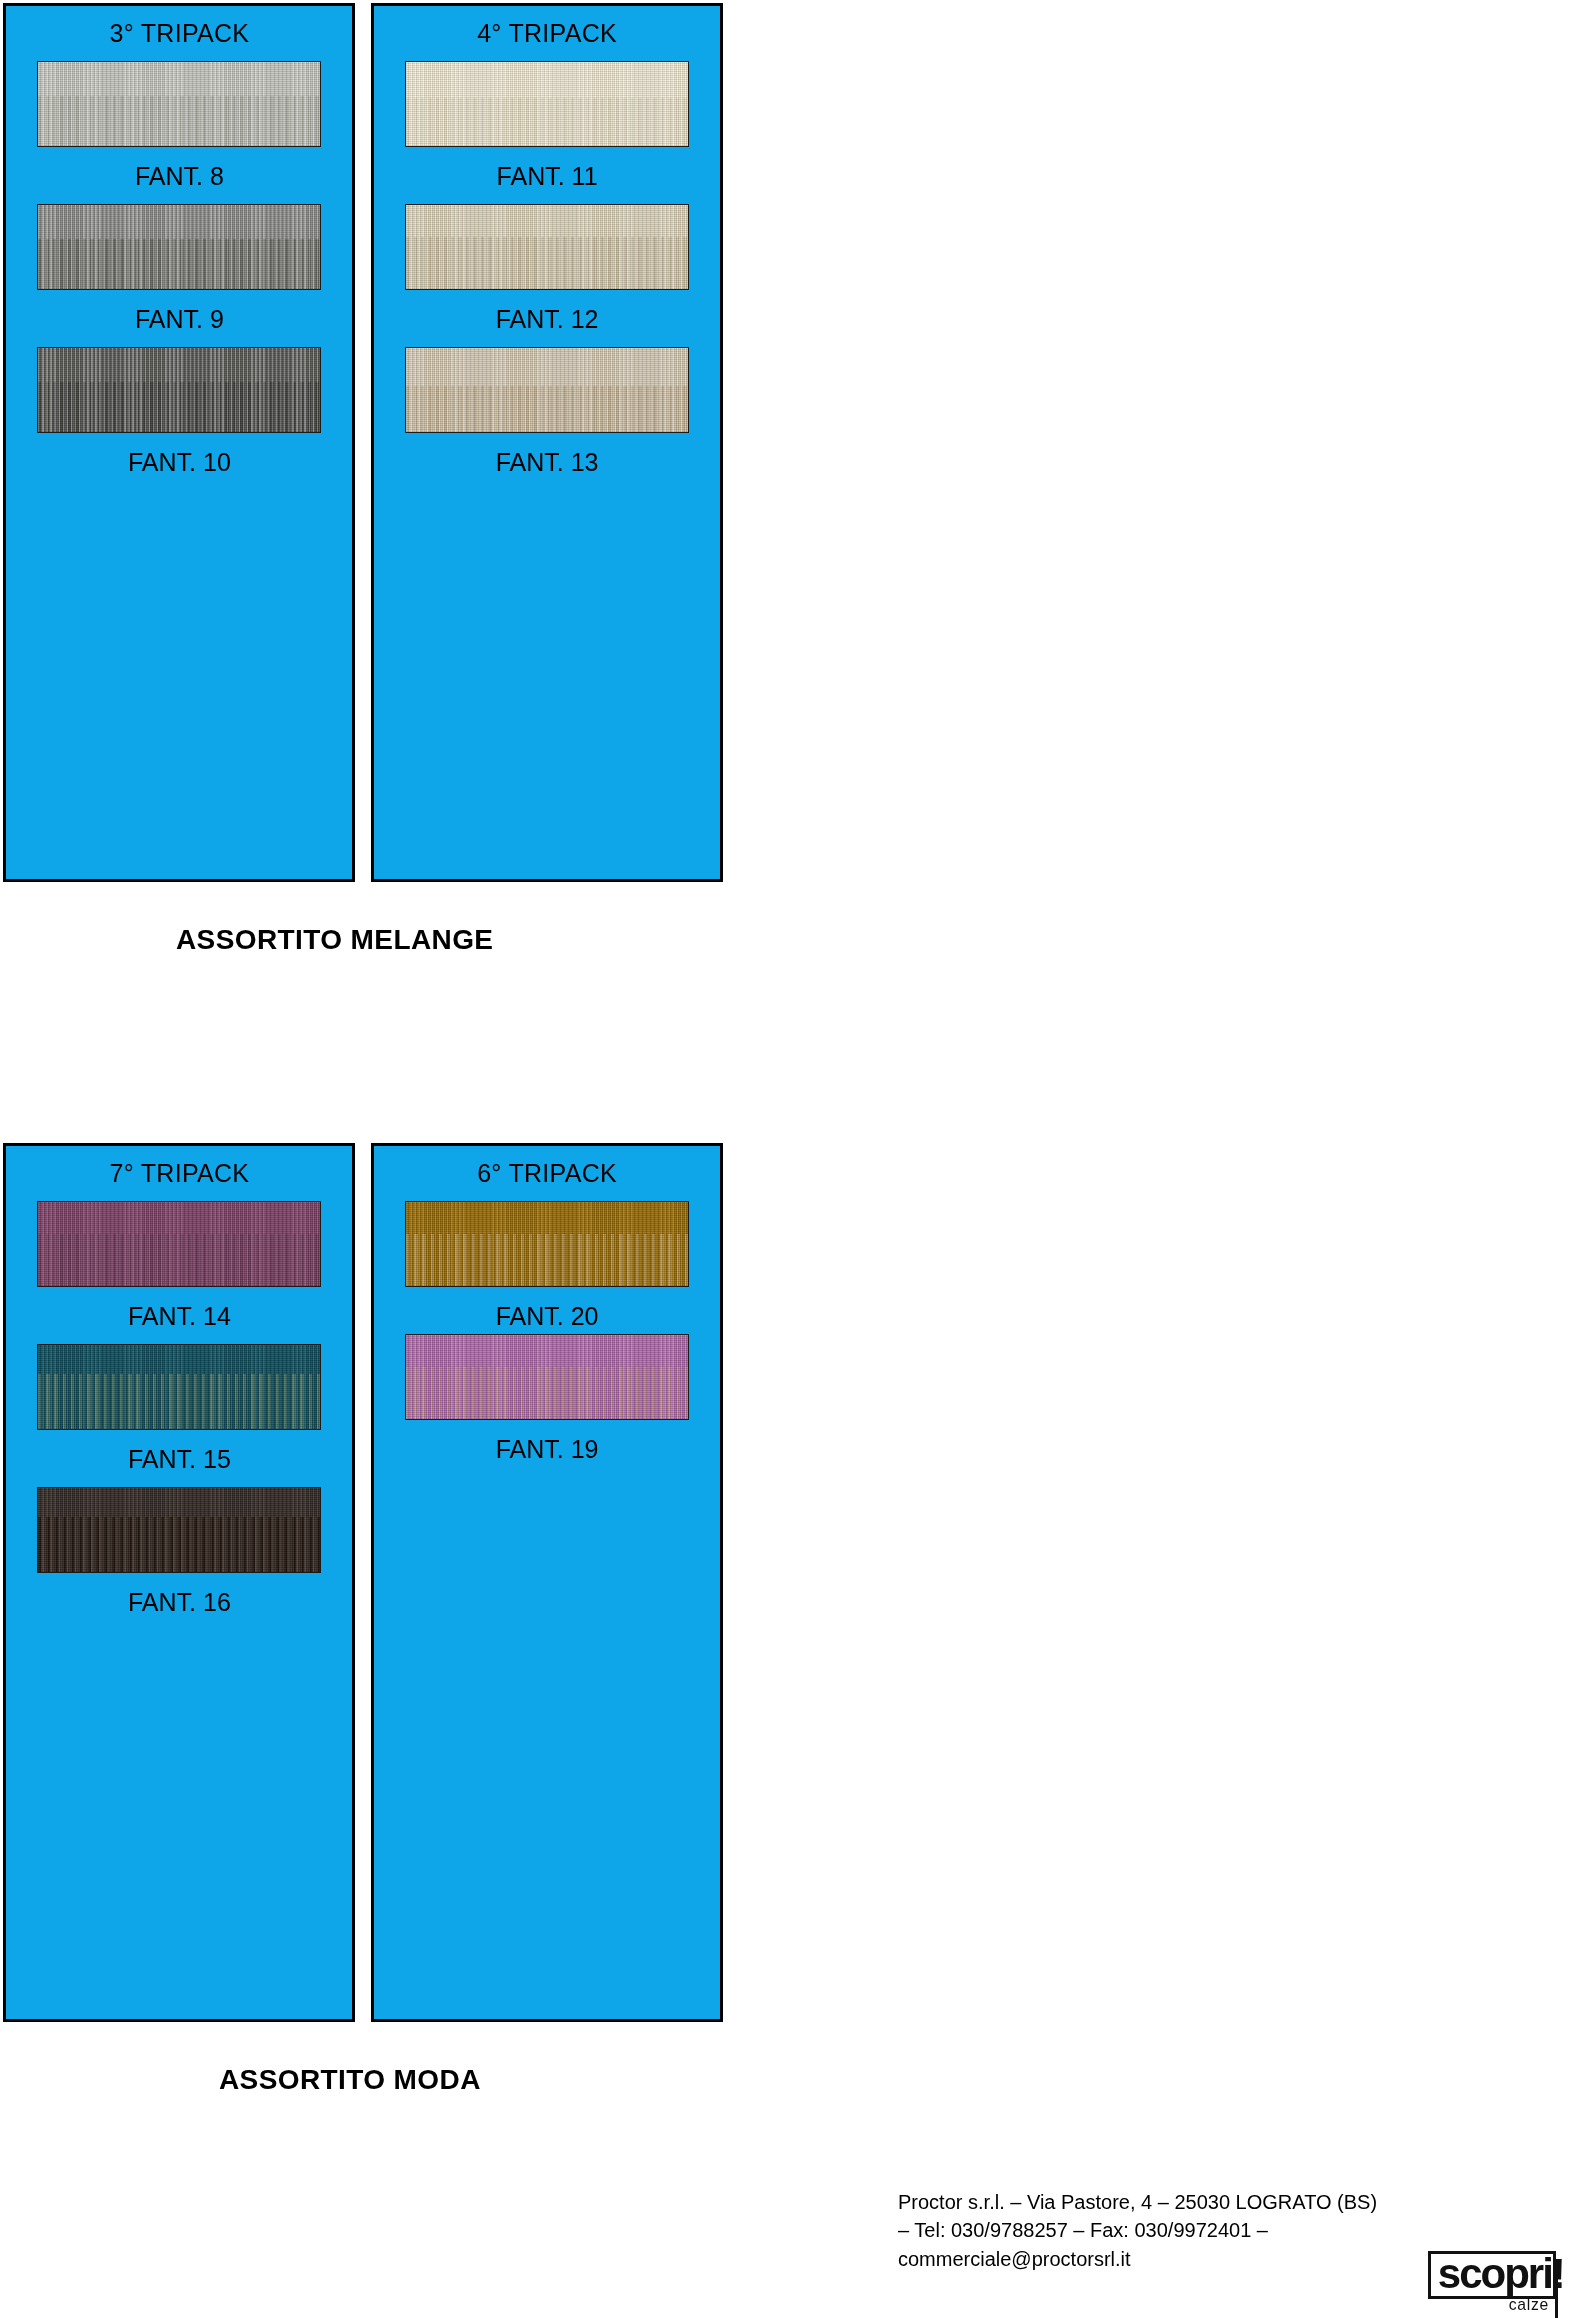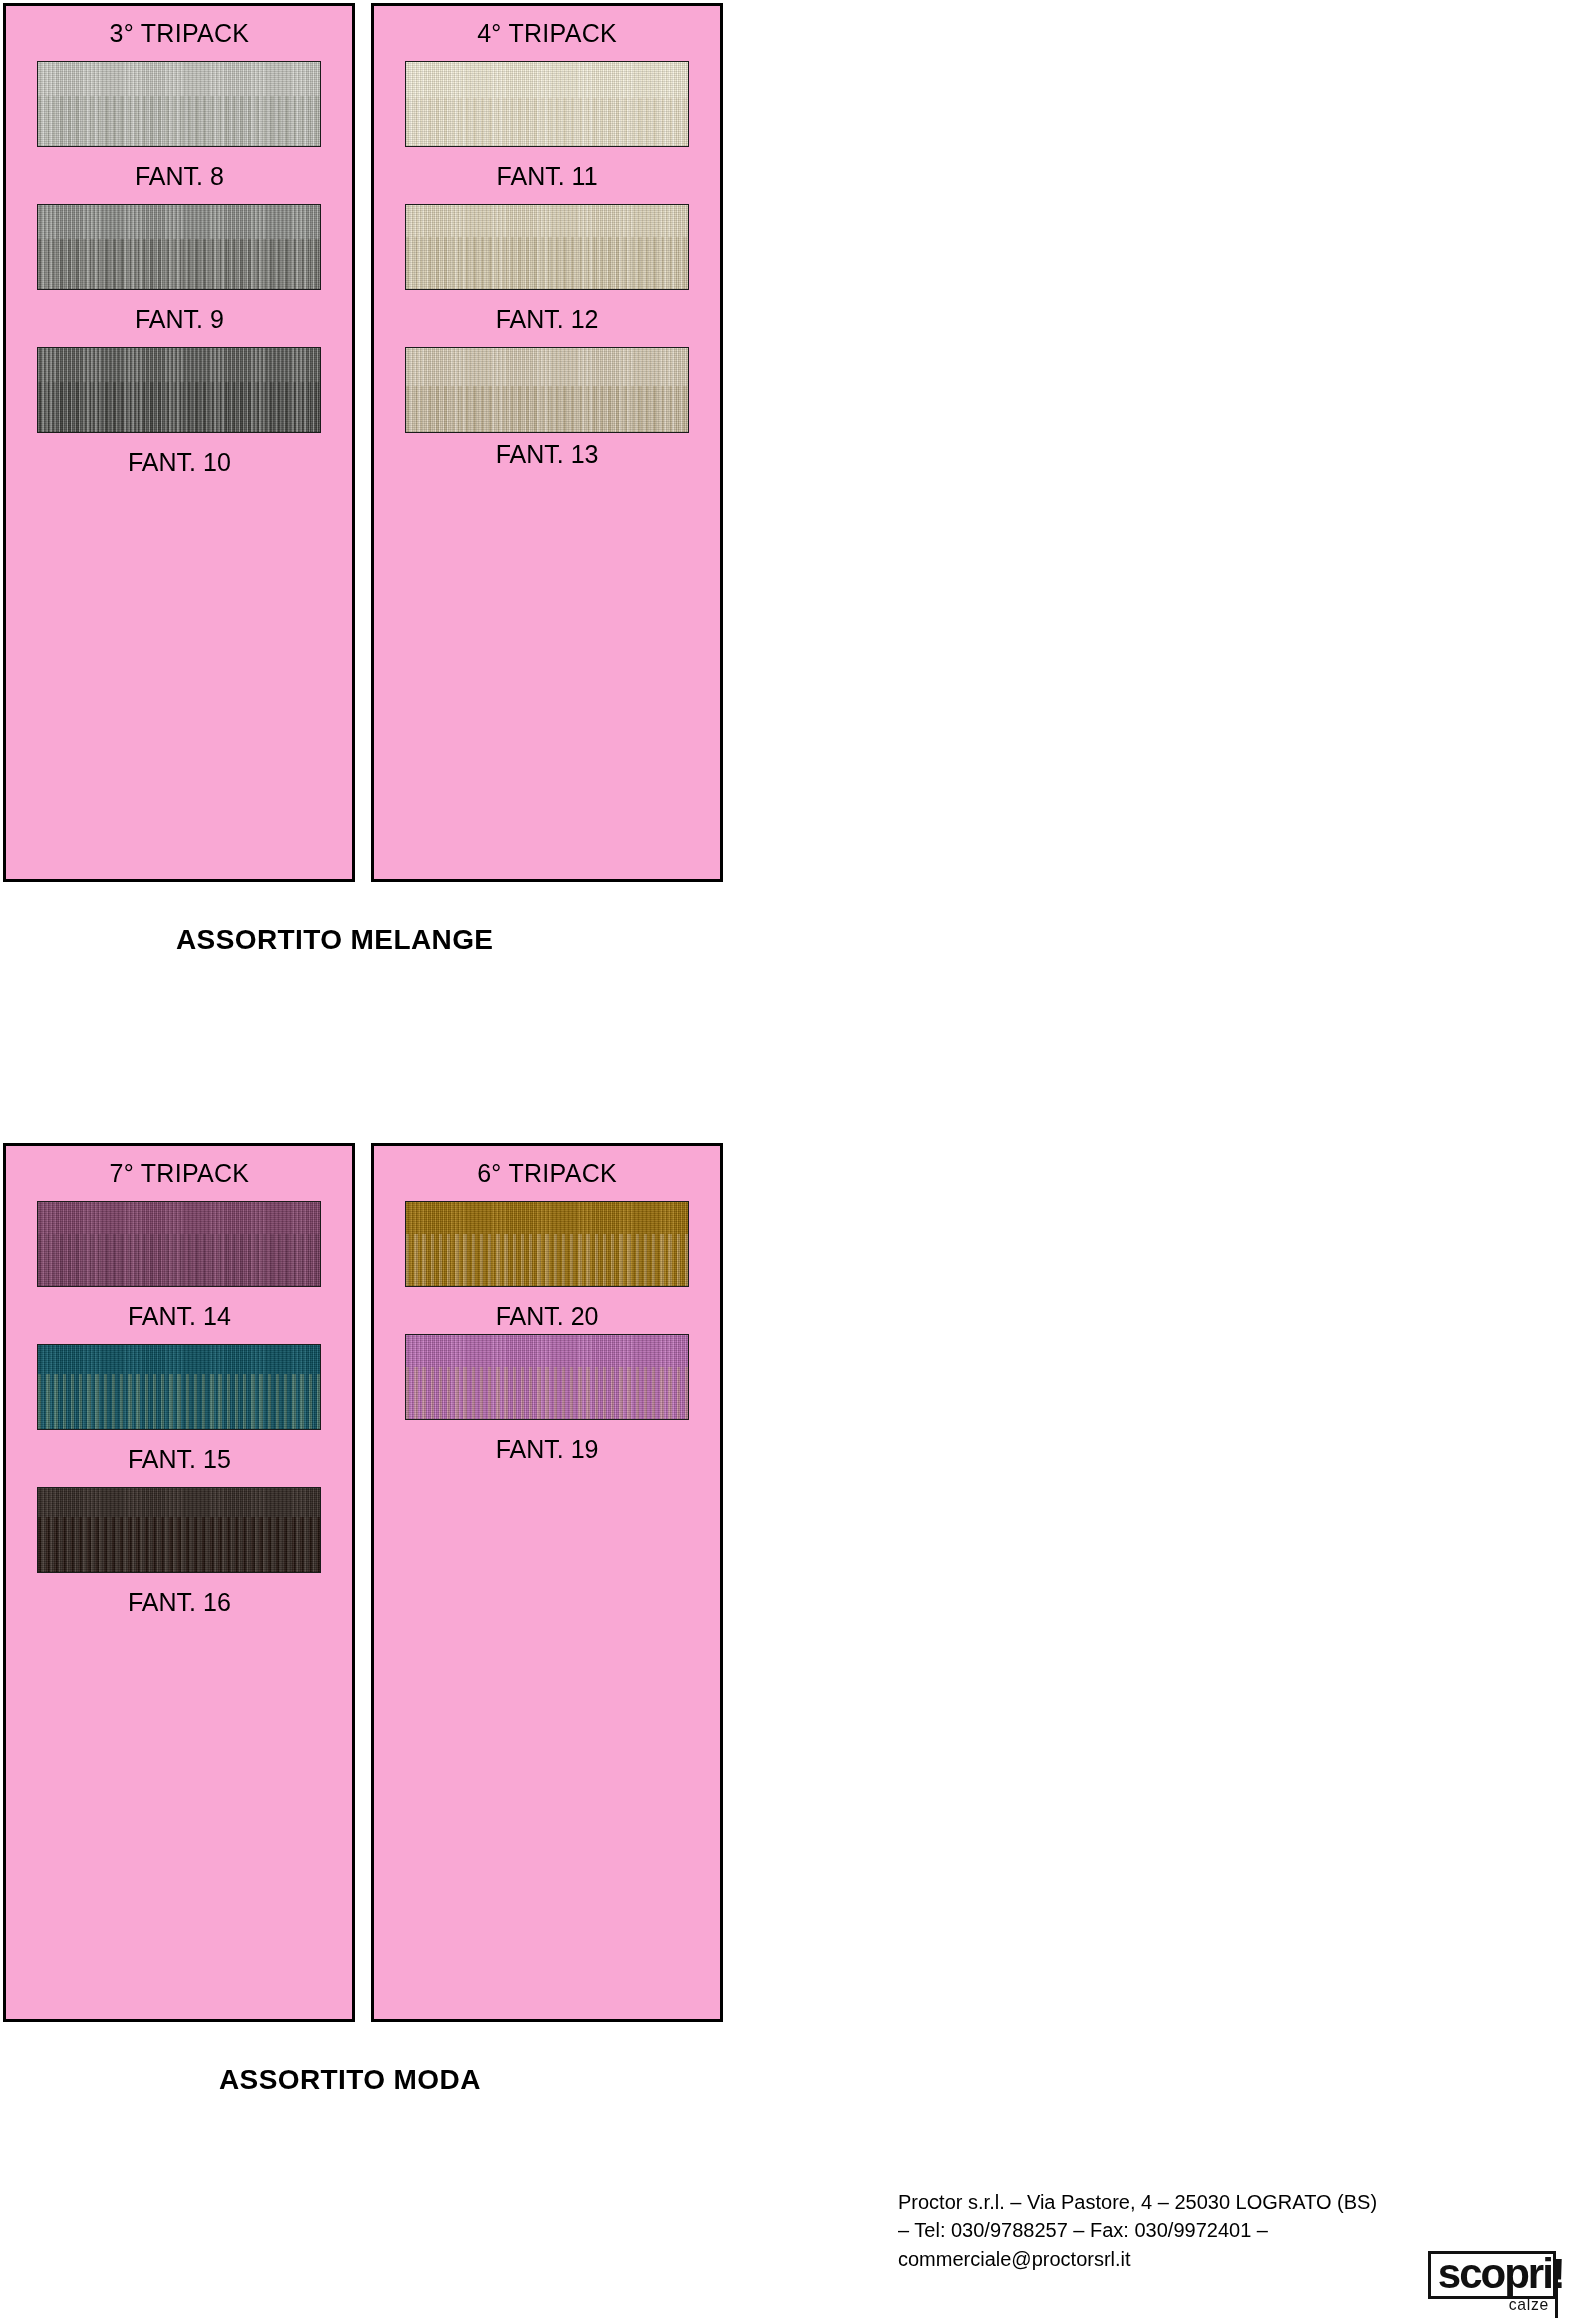--- a/index.html
+++ b/index.html
@@ -24,21 +24,21 @@
 
   
   .panel-group {
     position: absolute;
     display: flex;
     gap: 15.7px;
   }
   .panel {
     box-sizing: border-box;
     border: 3.4px solid #000000;
-    background: #f9a8d4;
+    background: #0ea5e9;
     display: flex;
     flex-direction: column;
     align-items: center;
   }
 
   .panel-title {
     font-size: 25px;
     color: #000000;
     letter-spacing: 0.3px;
     text-align: center;
@@ -203,21 +203,21 @@
         <div class="swatch-label" style="margin-top:17px;">FANT. 12</div>
       </div>
 
       <div class="swatch-block" style="margin-top:15px;">
         <div class="swatch" style="width:284px; height:86px;">
           <div class="base" style="background:#ddd2bd"></div>
           <div class="ribs" style="height:55%; background:repeating-linear-gradient(90deg,#c4b597 0 3.4px, #d8ccb4 3.4px 7.5px);"></div>
           <div class="mesh"></div>
           <div class="grain" style="background:repeating-linear-gradient(90deg, rgba(255,255,255,.22) 0 1.4px, rgba(170,156,128,.18) 1.4px 4.1px);"></div>
         </div>
-        <div class="swatch-label" style="margin-top:9px;">FANT. 13</div>
+        <div class="swatch-label" style="margin-top:17px;">FANT. 13</div>
       </div>
     </div>
   </div>
 
   <div class="section-heading" style="left:176px; top:924px;">ASSORTITO MELANGE</div>
 
   <div class="panel-group" style="left:3.4px; top:1143px;">
 
     <div class="panel" style="width:352px; height:879px; padding-top:15px;">
       <div class="panel-title">7° TRIPACK</div>

